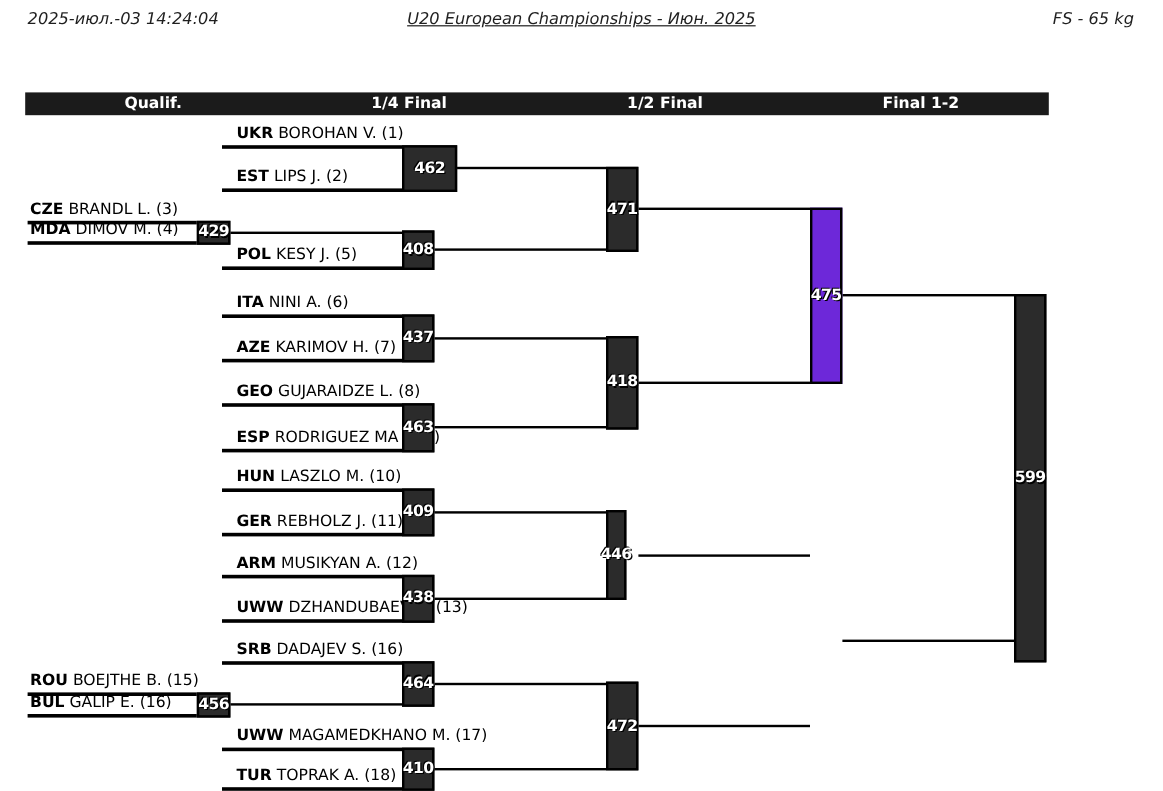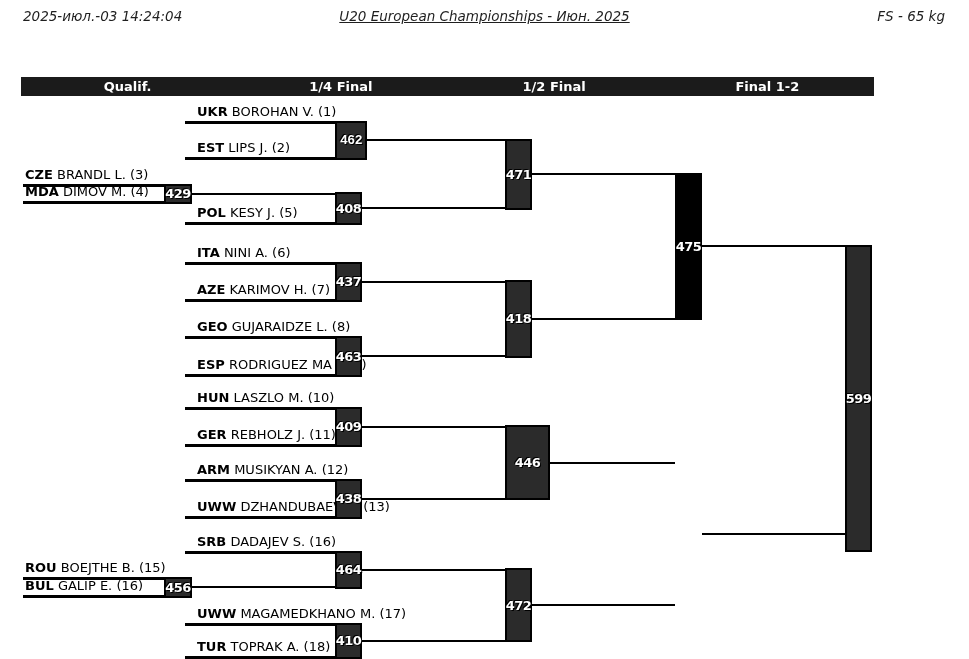--- a/index.html
+++ b/index.html
@@ -89,21 +89,21 @@
       <div class="bline" style="left: 185px; top: 655.5px; width: 150px; height: 3px;"></div>
       <div class="entry" style="left: 197px; top: 640px;"><span class="cc">TUR</span><span> TOPRAK A. (18)</span></div>
       <div class="mbox" style="left: 164px; top: 183.5px; width: 28px; height: 20px; background: rgb(43, 43, 43);">
         <span class="mnum" style="color: rgb(255, 255, 255);">429</span>
       </div>
       <div class="bline" style="left: 192px; top: 192.5px; width: 143px; height: 2px;"></div>
       <div class="mbox" style="left: 164px; top: 576.5px; width: 28px; height: 21px; background: rgb(43, 43, 43);">
         <span class="mnum" style="color: rgb(255, 255, 255);">456</span>
       </div>
       <div class="bline" style="left: 192px; top: 586px; width: 143px; height: 2px;"></div>
-      <div class="mbox" style="left: 335px; top: 120.5px; width: 32px; height: 39px; background: rgb(43, 43, 43); font-family: Liberation Mono, monospace;">
+      <div class="mbox" style="left: 335px; top: 120.5px; width: 46px; height: 39px; background: rgb(43, 43, 43);">
         <span class="mnum" style="color: rgb(255, 255, 255);">462</span>
       </div>
       <div class="bline" style="left: 362px; top: 139px; width: 143px; height: 2px;"></div>
       <div class="mbox" style="left: 335px; top: 192px; width: 27px; height: 32.5px; background: rgb(43, 43, 43);">
         <span class="mnum" style="color: rgb(255, 255, 255);">408</span>
       </div>
       <div class="bline" style="left: 362px; top: 207.25px; width: 143px; height: 2px;"></div>
       <div class="mbox" style="left: 335px; top: 261.5px; width: 27px; height: 40px; background: rgb(43, 43, 43);">
         <span class="mnum" style="color: rgb(255, 255, 255);">437</span>
       </div>
@@ -129,29 +129,29 @@
       </div>
       <div class="bline" style="left: 362px; top: 639.5px; width: 143px; height: 2px;"></div>
       <div class="mbox" style="left: 505px; top: 138.5px; width: 27px; height: 71.25px; background: rgb(43, 43, 43);">
         <span class="mnum" style="color: rgb(255, 255, 255);">471</span>
       </div>
       <div class="bline" style="left: 532px; top: 173.125px; width: 143px; height: 2px;"></div>
       <div class="mbox" style="left: 505px; top: 280px; width: 27px; height: 77.5px; background: rgb(43, 43, 43);">
         <span class="mnum" style="color: rgb(255, 255, 255);">418</span>
       </div>
       <div class="bline" style="left: 532px; top: 317.75px; width: 143px; height: 2px;"></div>
-      <div class="mbox" style="left: 505px; top: 425px; width: 45px; height: 75px; background: rgb(43, 43, 43);">
+      <div class="mbox" style="left: 505px; top: 425px; width: 17px; height: 75px; background: rgb(43, 43, 43);">
         <span class="mnum" style="color: rgb(255, 255, 255);">446</span>
       </div>
       <div class="bline" style="left: 532px; top: 461.5px; width: 143px; height: 2px;"></div>
       <div class="mbox" style="left: 505px; top: 568px; width: 27px; height: 74px; background: rgb(43, 43, 43);">
         <span class="mnum" style="color: rgb(255, 255, 255);">472</span>
       </div>
       <div class="bline" style="left: 532px; top: 604px; width: 143px; height: 2px;"></div>
-      <div class="mbox" style="left: 675px; top: 172.625px; width: 27px; height: 147.625px; background: #000000;">
+      <div class="mbox" style="left: 675px; top: 172.625px; width: 27px; height: 147.625px; background: #6d28d9;">
         <span class="mnum" style="color: rgb(255, 255, 255);">475</span>
       </div>
       <div class="bline" style="left: 702px; top: 245.438px; width: 143px; height: 2px;"></div>
       <div class="bline" style="left: 702px; top: 532.75px; width: 143px; height: 2px;"></div>
       <div class="mbox" style="left: 845px; top: 244.938px; width: 27px; height: 307px; background: rgb(43, 43, 43);">
         <span class="mnum" style="color: rgb(255, 255, 255);">599</span>
       </div>
     </div>
 </div>
 

